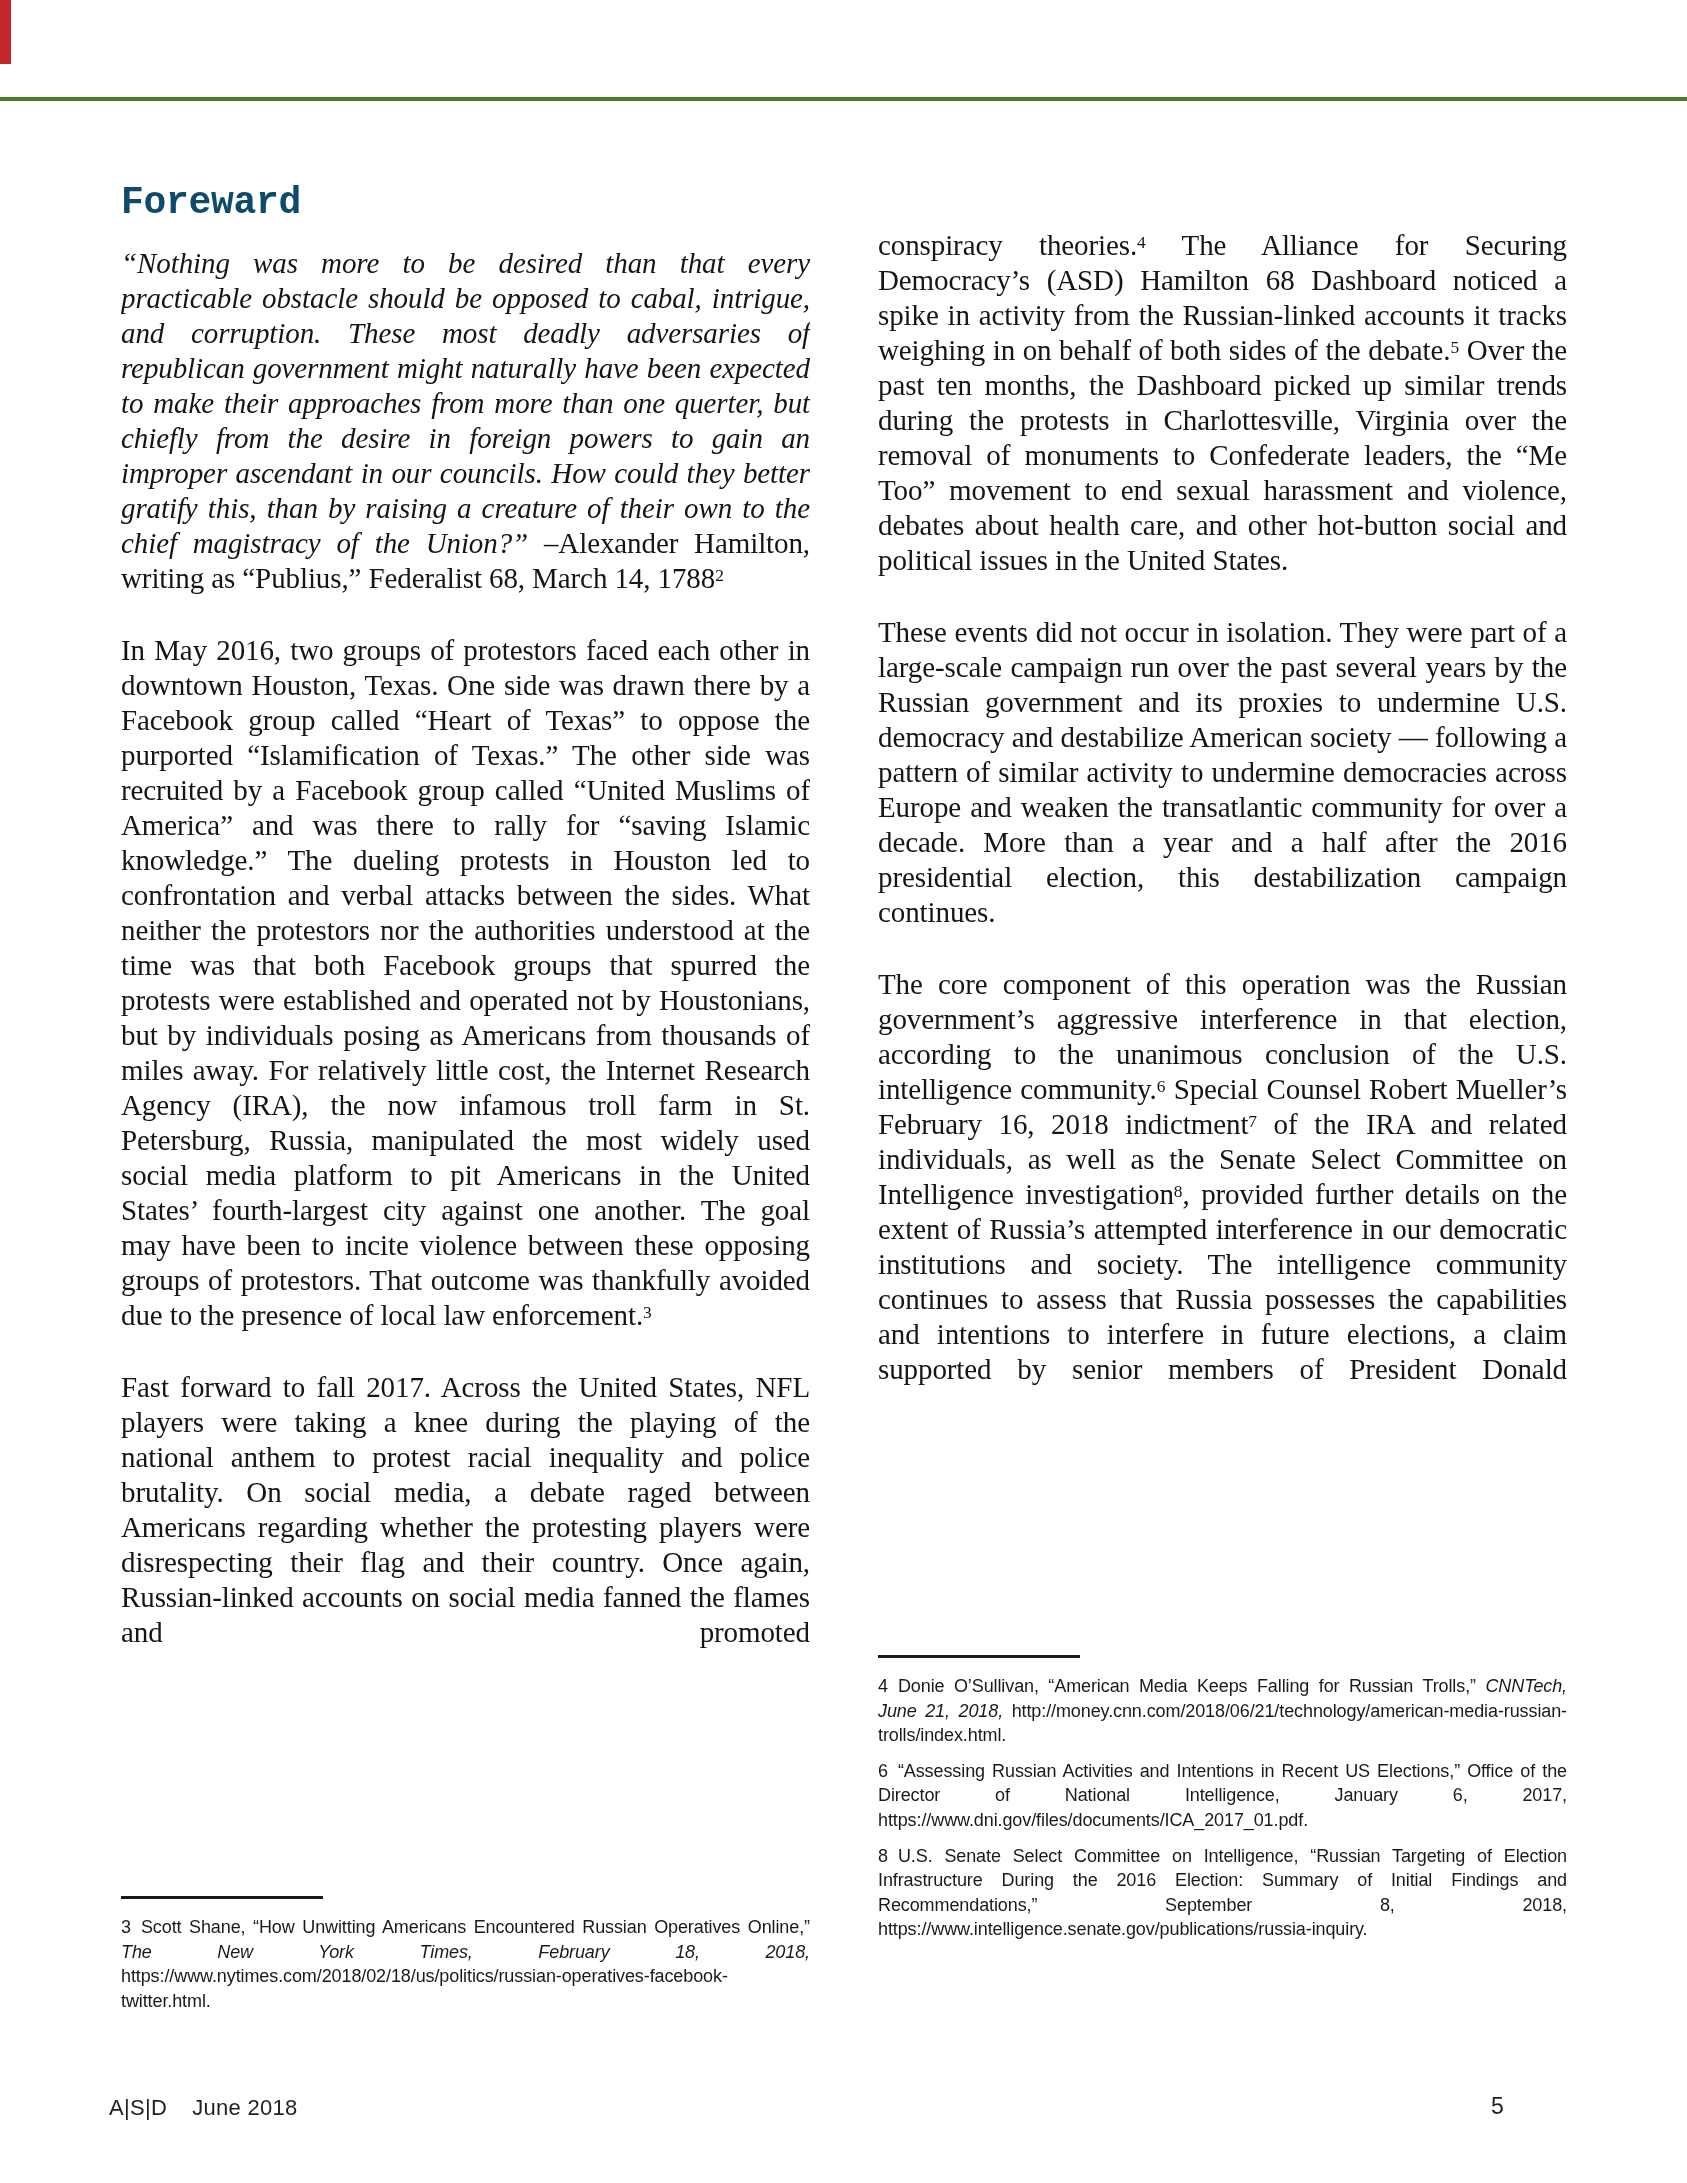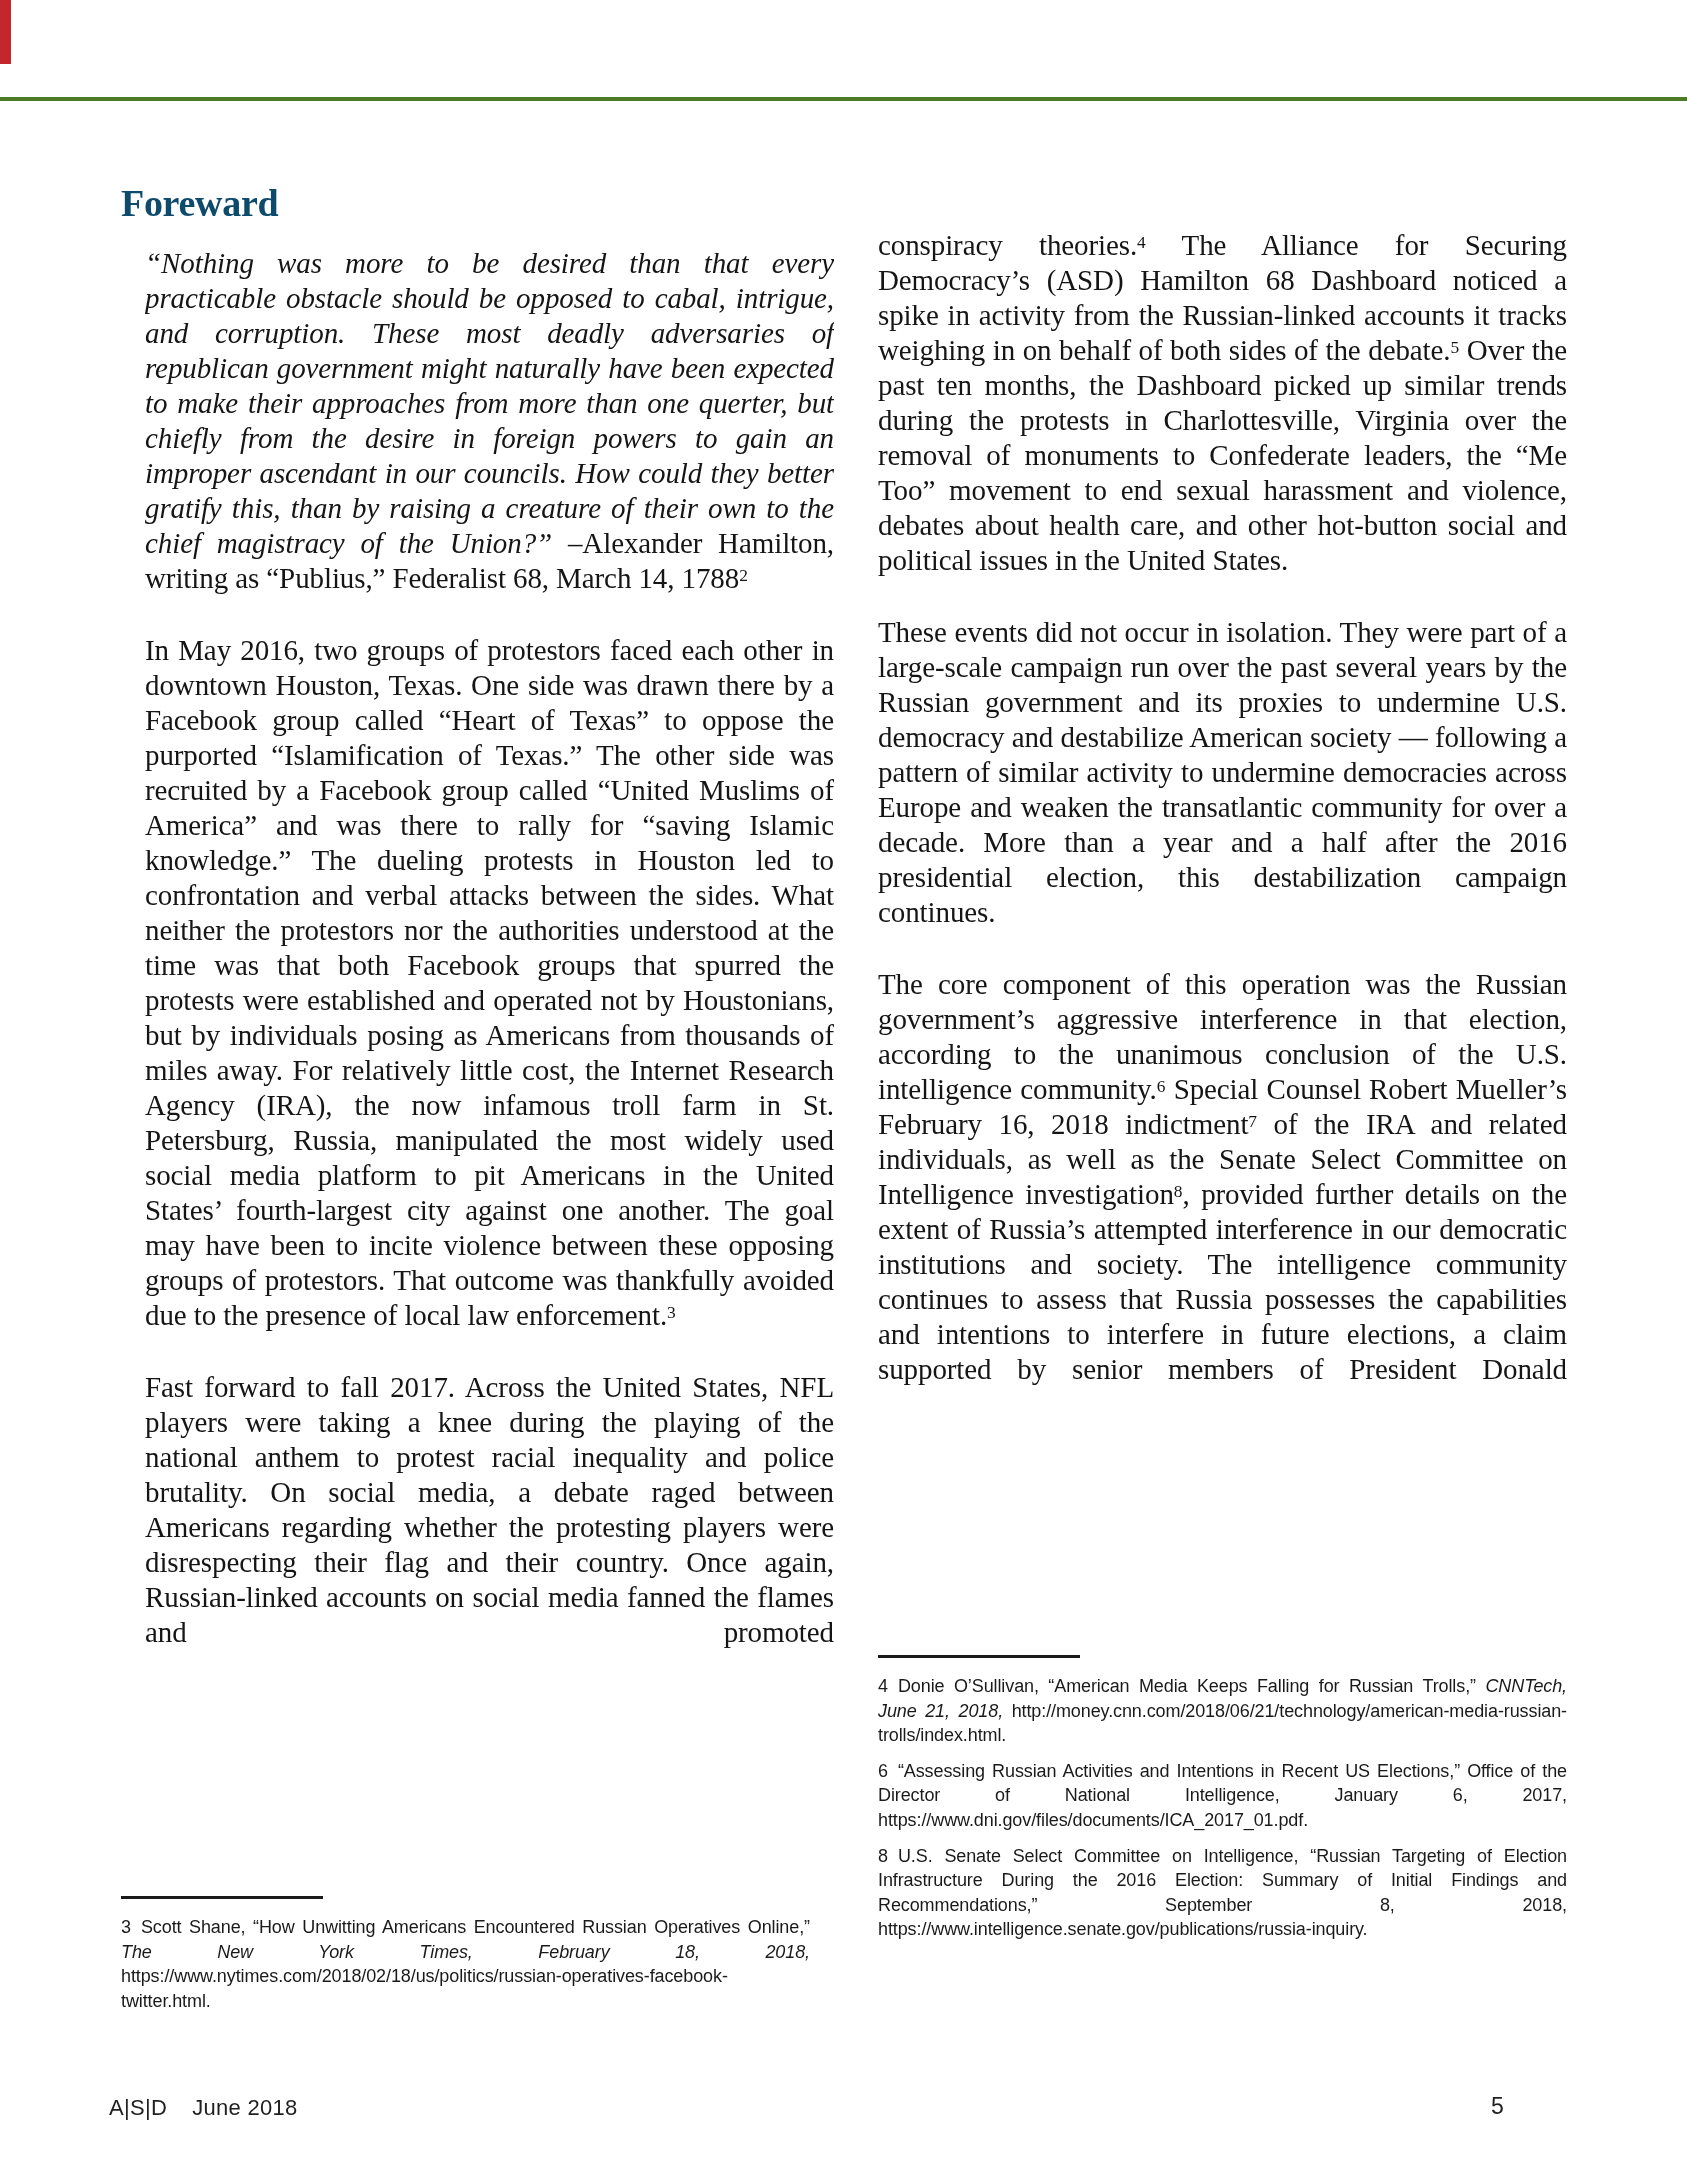--- a/index.html
+++ b/index.html
@@ -21,33 +21,33 @@
   .green-rule {
     position: absolute;
     left: 0; top: 97px;
     width: 100%; height: 4px;
     background: #4e7b28;
   }
   .title {
     position: absolute;
     left: 121px; top: 183px;
     margin: 0;
-    font-family: Liberation Serif, serif;
+    font-family: Liberation Mono, monospace;
     font-weight: 700;
     font-size: 38px;
     line-height: 40px;
     letter-spacing: -0.3px;
     color: #0e4a6b;
   }
   .col {
     position: absolute;
     width: 689px;
     overflow: hidden;
   }
-  .col-left  { left: 121px;  top: 246px; height: 1608px; margin-left: 24px; }
+  .col-left  { left: 121px;  top: 246px; height: 1608px; }
   .col-right { left: 878px; top: 228px; height: 1406px; }
   .body-p {
     margin: 0 0 37px 0;
     font-size: 29px;
     line-height: 35px;
     letter-spacing: -0.1px;
     color: #151515;
     text-align: justify;
   }
   .body-p.cont { text-align-last: justify; }

